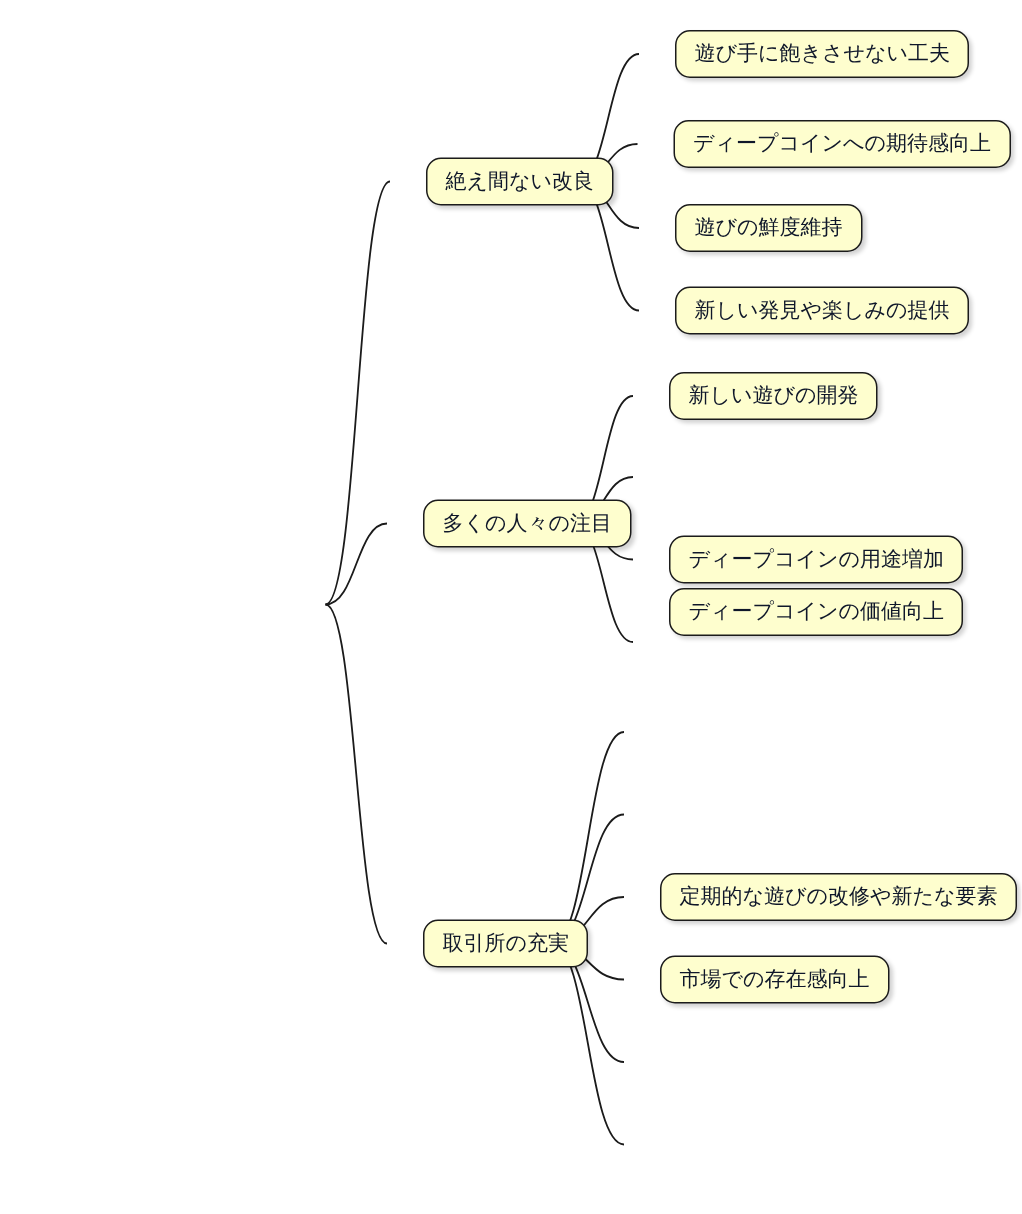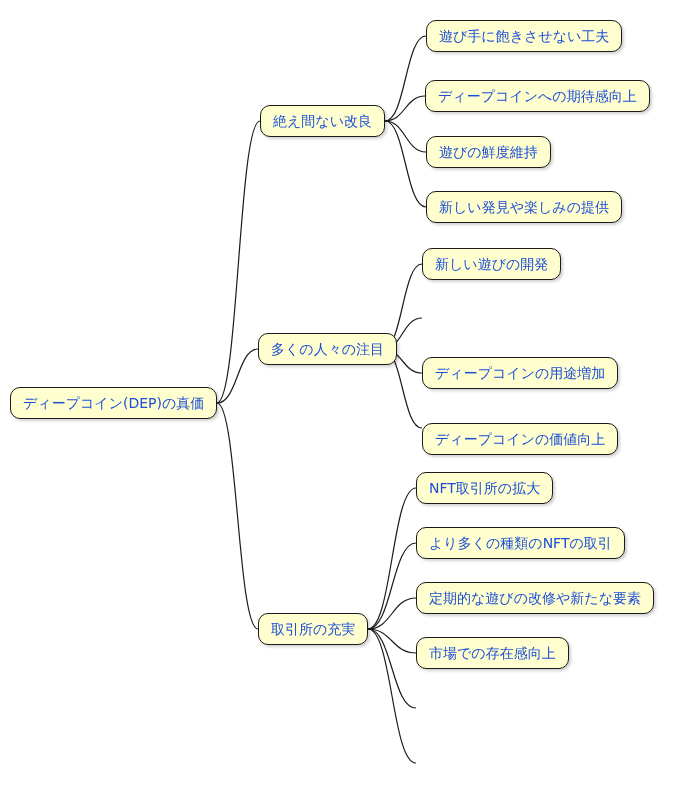--- a/index.html
+++ b/index.html
@@ -27,23 +27,24 @@
   }
   .node {
     position: absolute;
     box-sizing: border-box;
     background: var(--node-fill, #FEFECE);
     border: 1.5px solid var(--node-border, #1b1b1b);
     border-radius: 10px;
     padding: 6px 12px;
     font-size: 14px;
     line-height: 18px;
-    color: #1d4ed8;
+    color: #0f172a;
     white-space: nowrap;
     box-shadow: 2px 2px 3px rgba(0,0,0,0.18);
+    margin-left: 24px;
   }
 </style>
 </head>
 <body>
 
 <div class="mindmap">
   <svg id="edges" viewBox="0 0 681 809">
       <path d="M 217 403 C 238.5 403 238.5 121 260 121"></path>
       <path d="M 385 121 C 405.5 121 405.5 36 426 36"></path>
       <path d="M 385 121 C 405 121 405 96 425 96"></path>
@@ -56,31 +57,28 @@
       <path d="M 383 349 C 402.5 349 402.5 428 422 428"></path>
       <path d="M 217 403 C 237.5 403 237.5 629 258 629"></path>
       <path d="M 368 629 C 392 629 392 488 416 488"></path>
       <path d="M 368 629 C 392 629 392 543 416 543"></path>
       <path d="M 368 629 C 392 629 392 598 416 598"></path>
       <path d="M 368 629 C 392 629 392 653 416 653"></path>
       <path d="M 368 629 C 392 629 392 708 416 708"></path>
       <path d="M 368 629 C 392 629 392 763 416 763"></path>
     </svg>
 
-  <div class="node" id="n-root" style="left:10px;top:387px">ディープコイン(DEP)の真価</div>
 
   <div class="node" id="n-b0" style="left:260px;top:105px">絶え間ない改良</div>
   <div class="node" id="n-b0c0" style="left:426px;top:20px">遊び手に飽きさせない工夫</div>
   <div class="node" id="n-b0c1" style="left:425px;top:80px">ディープコインへの期待感向上</div>
   <div class="node" id="n-b0c2" style="left:426px;top:136px">遊びの鮮度維持</div>
   <div class="node" id="n-b0c3" style="left:426px;top:191px">新しい発見や楽しみの提供</div>
 
   <div class="node" id="n-b1" style="left:258px;top:333px">多くの人々の注目</div>
   <div class="node" id="n-b1c0" style="left:422px;top:248px">新しい遊びの開発</div>
   <div class="node" id="n-b1c2" style="left:422px;top:357px">ディープコインの用途増加</div>
-  <div class="node" id="n-b1c3" style="left:422px;top:423px">ディープコインの価値向上</div>
+  <div class="node" id="n-b1c3" style="left:422px;top:392px">ディープコインの価値向上</div>
 
   <div class="node" id="n-b2" style="left:258px;top:613px">取引所の充実</div>
-  <div class="node" id="n-b2c0" style="left:416px;top:472px">NFT取引所の拡大</div>
-  <div class="node" id="n-b2c1" style="left:416px;top:527px">より多くの種類のNFTの取引</div>
   <div class="node" id="n-b2c2" style="left:416px;top:582px">定期的な遊びの改修や新たな要素</div>
   <div class="node" id="n-b2c3" style="left:416px;top:637px">市場での存在感向上</div>
 </div>
 
 </body></html>

